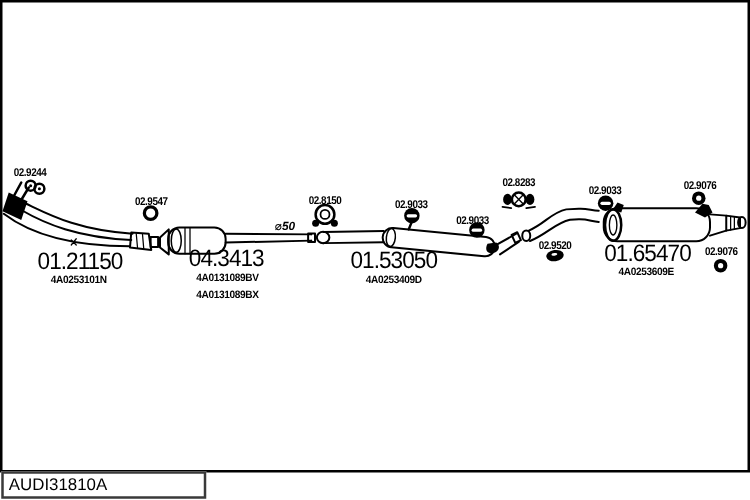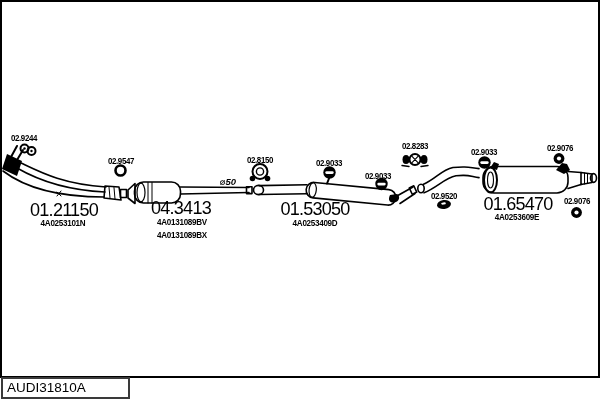--- a/index.html
+++ b/index.html
@@ -5,21 +5,21 @@
   html,body { margin:0; padding:0; }
   body {
     width:600px; height:400px; background:#ffffff; position:relative;
     overflow:hidden; font-family:"Liberation Sans", sans-serif; color:#000;
   }
   .frame {
     position:absolute; left:0; top:0; width:600px; height:378px;
     border:2.5px solid #000; box-sizing:border-box; background:#fff;
   }
   .titlebox {
-    position:absolute; left:1px; top:377px; width:129px; height:22px;
+    position:absolute; left:1px; top:377px; width:164px; height:22px;
     border:2px solid #3a3a3a; box-sizing:border-box; background:#fff;
     font-size:13.5px; line-height:18px; padding-left:4px;
   }
   svg.art { position:absolute; left:0; top:0; }
   .lbl { position:absolute; white-space:nowrap; color:#000; }
   .lbl.small { font-size:9px; font-weight:700; letter-spacing:-0.4px;
                transform:translateX(-50%) scaleX(0.88); transform-origin:center top; }
   .lbl.main  { font-size:19px; font-weight:400; letter-spacing:-0.8px;
                transform:translateX(-50%) scaleX(0.95); transform-origin:center top; }
   .lbl.sub   { font-size:8.5px; font-weight:700; letter-spacing:-0.3px;

